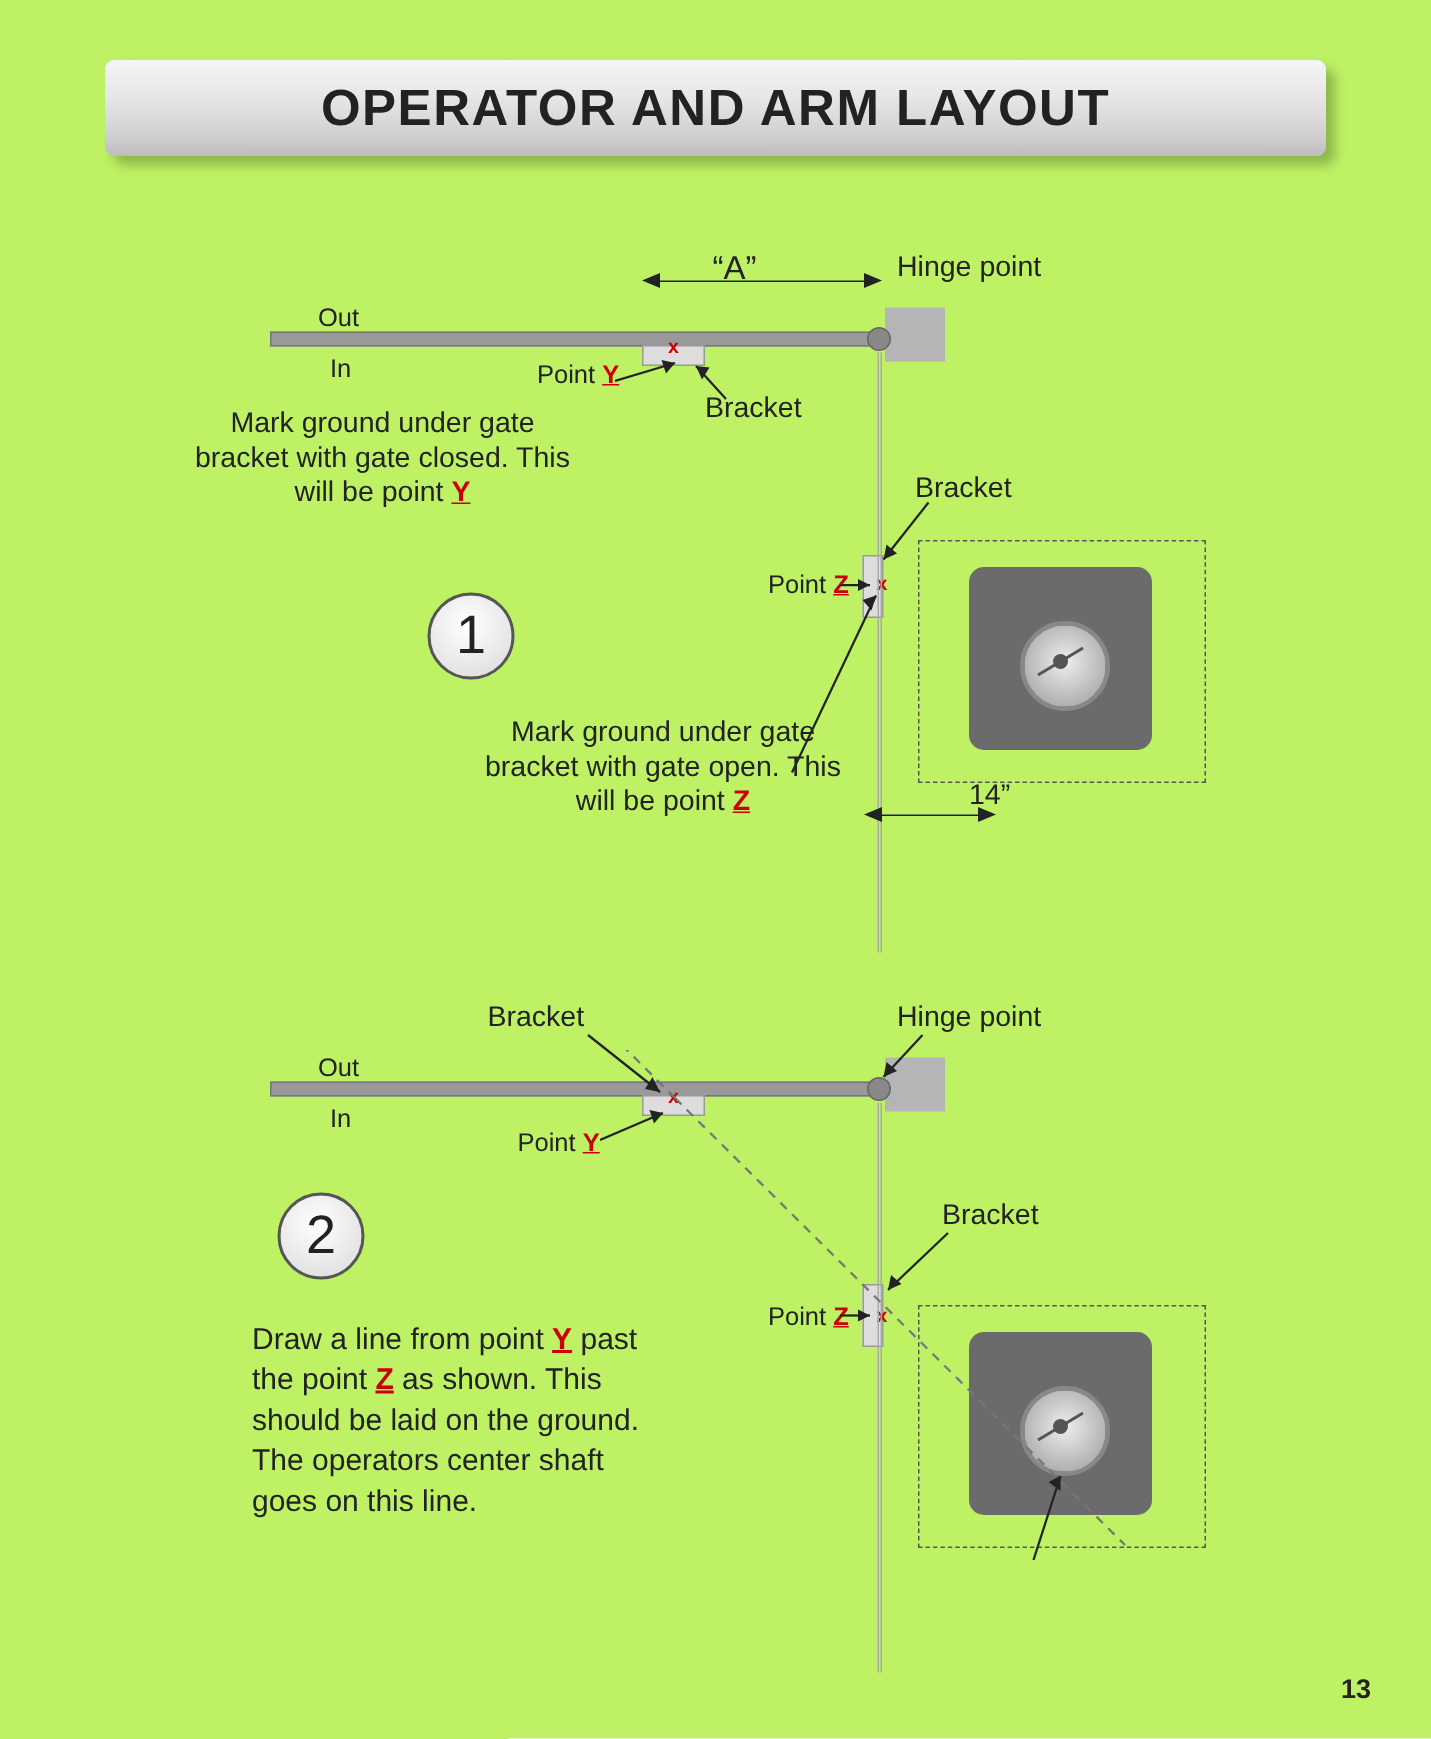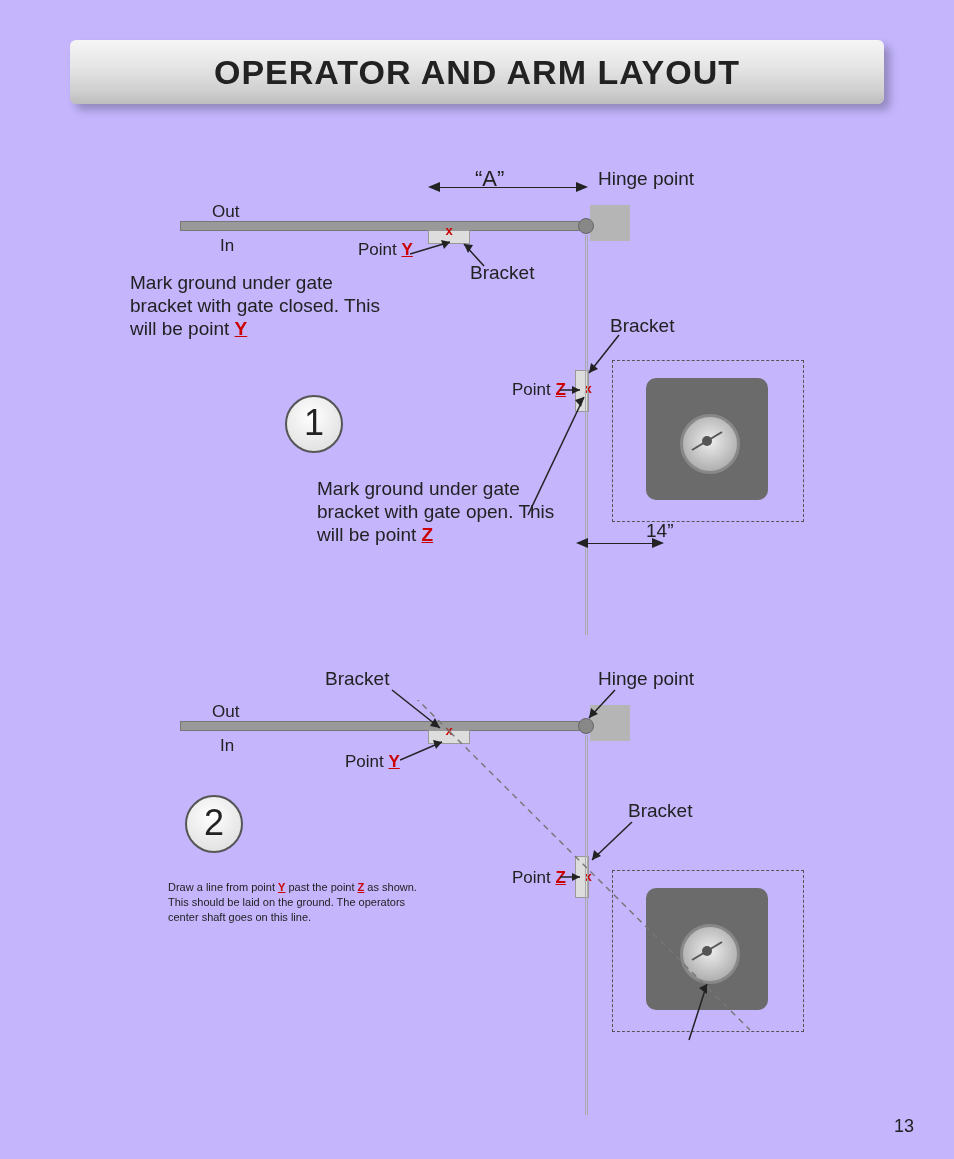--- a/index.html
+++ b/index.html
@@ -6,21 +6,21 @@
     margin: 0;
     padding: 0;
     background: #fff;
     font-family: Arial, Helvetica, sans-serif;
     color: #222;
   }
   .page {
     position: relative;
     width: 954px;
     height: 1159px;
-    background: #c4b5fd;
+    background: #bef264;
     overflow: hidden;
   }
   .title-bar {
     position: absolute;
     left: 70px;
     top: 40px;
     width: 814px;
     height: 64px;
     border-radius: 6px;
     background: linear-gradient(#f5f5f5, #e6e6e6 40%, #cfcfcf 80%, #bdbdbd);
@@ -43,21 +43,21 @@
     font-size: 36px;
     color: #222;
   }
   .label {
     position: absolute;
     font-size: 19px;
     color: #222;
     line-height: 1.2;
   }
   .label.small { font-size: 17px; }
-  .label.center { }
+  .label.center { text-align: center; }
   .point-letter { color: #c00; font-weight: bold; text-decoration: underline; }
   .point-mark {
     position: absolute;
     width: 12px;
     height: 12px;
     font-size: 13px;
     font-weight: bold;
     color: #c00;
     text-align: center;
     line-height: 12px;
@@ -110,21 +110,21 @@
   .hline {
     position: absolute;
     height: 0;
     border-top: 1.5px solid #555;
   }
   .pageno {
     position: absolute;
     right: 40px;
     bottom: 22px;
     font-size: 18px;
-    font-weight: normal;
+    font-weight: bold;
   }
 </style>
 </head>
 <body>
 
 <div class="page">
 
   <div class="title-bar">OPERATOR AND ARM LAYOUT</div>
 
   <div class="gate-bar" style="left:180px; top:221px; width:400px;"></div>
@@ -250,21 +250,21 @@
   <div class="label small" style="left:512px; top:868px;">
     <span>Point </span><span class="point-letter">Z</span>
   </div>
   <svg style="position:absolute; left:560px; top:870px;" width="30" height="14">
     <line x1="0" y1="7" x2="20" y2="7" stroke="#222" stroke-width="1.5"></line>
     <polygon points="20,7 12,3 12,11" fill="#222"></polygon>
   </svg>
 
   <div class="step-circle" style="left:185px; top:795px;">2</div>
 
-  <div class="label" style="left:168px; top:880px; width:270px; font-size:11px; line-height:1.35;">
+  <div class="label" style="left:168px; top:880px; width:270px; font-size:20px; line-height:1.35;">
     <span>Draw a line from point </span><span class="point-letter">Y</span><span> past the point </span><span class="point-letter">Z</span><span> as shown. This should be laid on the ground. The operators center shaft goes on this line.</span>
   </div>
 
   <div class="dash-box" style="left:612px; top:870px; width:190px; height:160px;"></div>
   <div class="operator-unit" style="left:646px; top:888px; width:122px; height:122px;"></div>
   <div class="operator-dial" style="left:680px; top:924px; width:54px; height:54px;"></div>
   <svg style="position:absolute; left:680px; top:924px;" width="54" height="54">
     <circle cx="27" cy="27" r="5" fill="#555"></circle>
     <line x1="27" y1="27" x2="42" y2="18" stroke="#555" stroke-width="2"></line>
     <line x1="27" y1="27" x2="12" y2="36" stroke="#555" stroke-width="2"></line>

